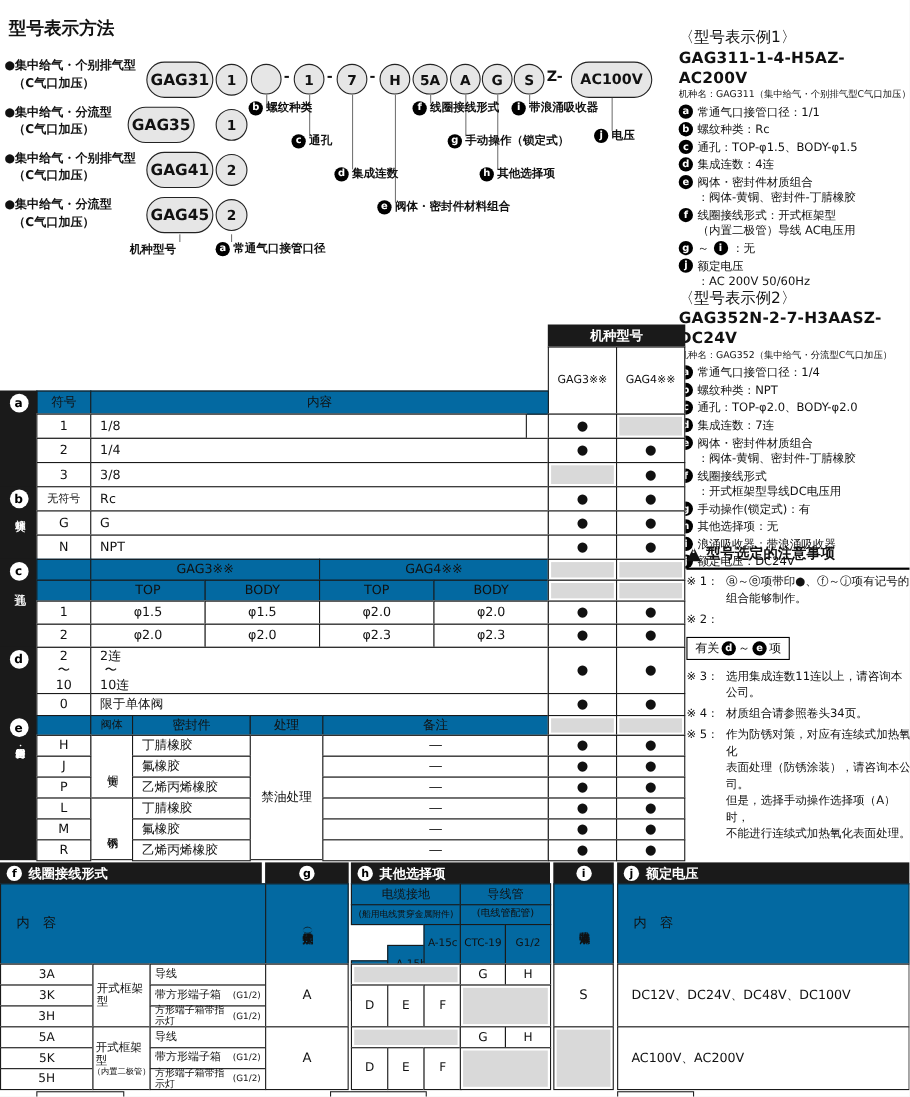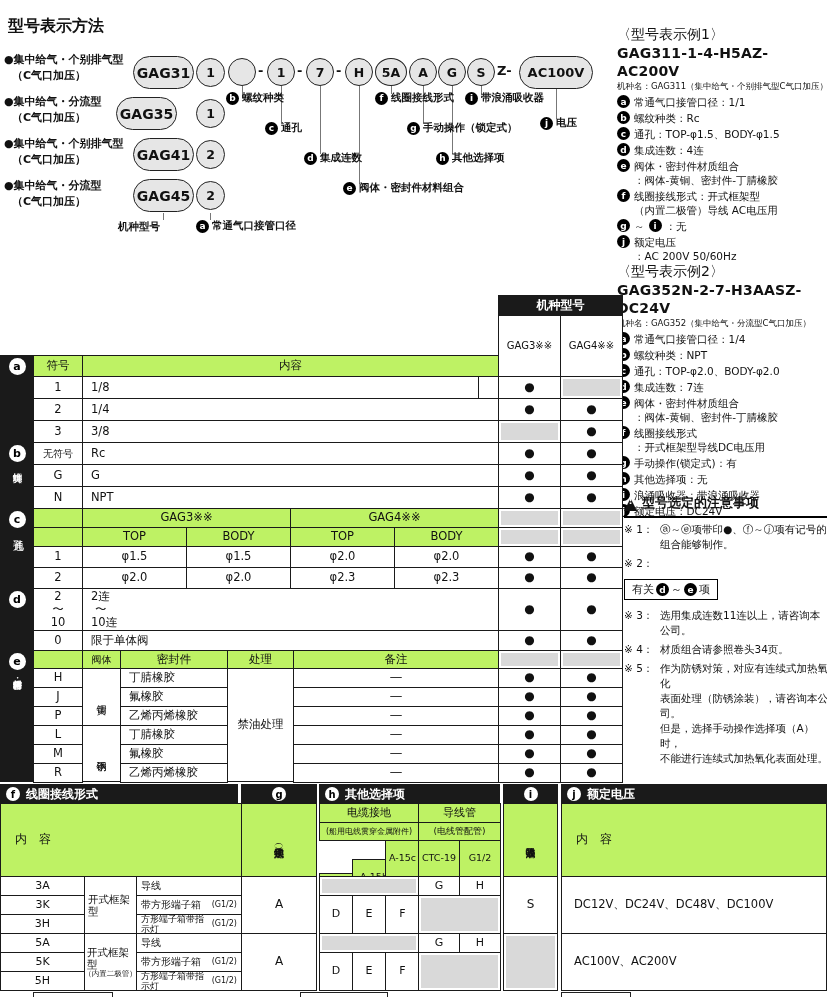--- a/index.html
+++ b/index.html
@@ -2,21 +2,21 @@
 <html><head>
 <meta charset="utf-8">
 <style>
   html,body{margin:0;padding:0;background:#f2f2f2;}
   #app{position:relative;width:827px;height:997px;background:#fff;overflow:hidden;
        font-family:"DejaVu Sans","Liberation Sans",sans-serif;color:#111;}
   
   .c{position:absolute;box-sizing:border-box;border:1px solid #1a1a1a;background:#fff;
      display:flex;align-items:center;justify-content:center;font-size:11.5px;line-height:1.15;}
   .left{justify-content:flex-start;padding-left:8px;}
-  .hd{background:#bef264;}
+  .hd{background:#0369a1;}
   .na{padding:2px;}
   .na>div{flex:1;align-self:stretch;background:#d9d9d9;}
   .dot{font-size:12px;}
   .thin{font-size:10px;}
   
   .band{position:absolute;box-sizing:border-box;background:#1a1a1a;color:#fff;display:flex;
         align-items:center;font-weight:bold;font-size:12px;gap:6px;padding-left:6px;}
   .band.center{justify-content:center;padding-left:0;}
   
   .sidebar{position:absolute;box-sizing:border-box;background:#1a1a1a;display:flex;

